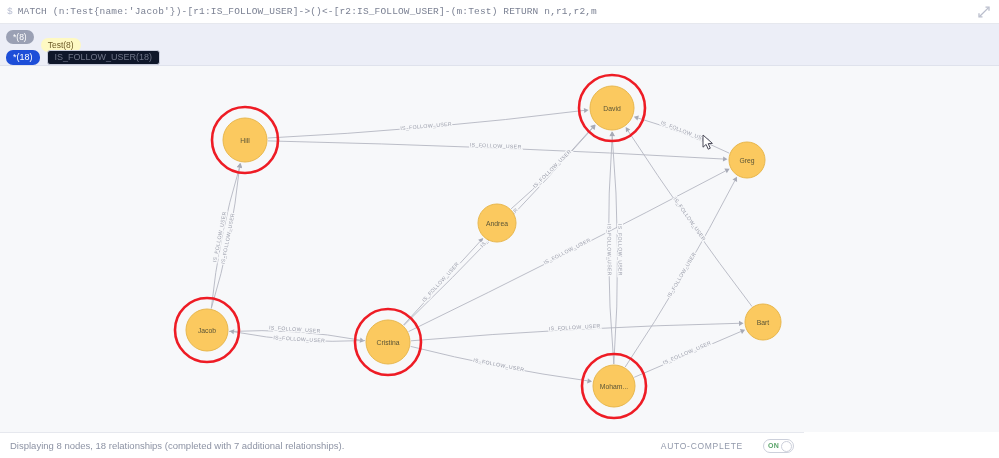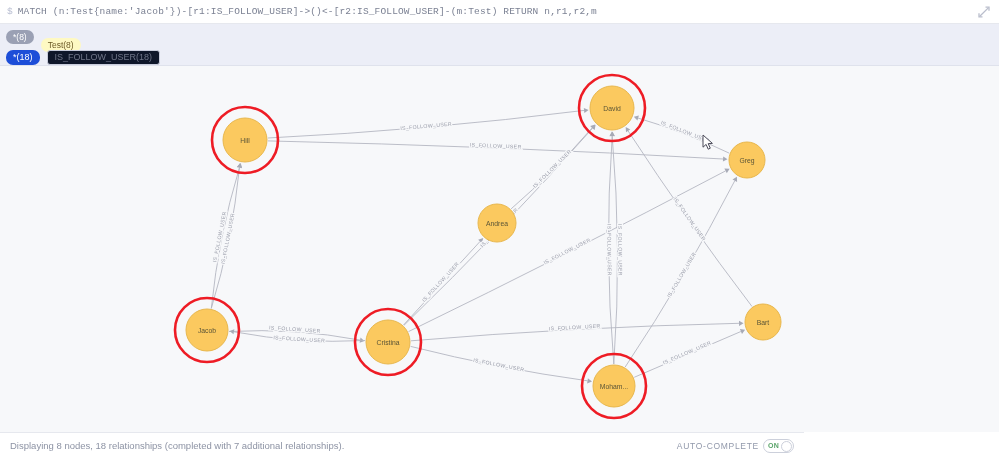--- a/index.html
+++ b/index.html
@@ -70,21 +70,21 @@
 
   
   .statusbar{
     position:absolute;left:0;top:432px;width:804px;height:26px;
     background:#ffffff;border-top:1px solid #e6e8ee;box-sizing:border-box;
     display:flex;align-items:center;justify-content:space-between;
     padding:0 10px 0 10px;
   }
   .status-text{font-size:9.5px;color:#8d93a4;}
   .autoc{display:flex;align-items:center;}
-  .autoc-label{font-size:8.5px;color:#9299ab;letter-spacing:0.7px;margin-right:4px;}
+  .autoc-label{font-size:8.5px;color:#9299ab;letter-spacing:0.7px;margin-right:20px;}
   .toggle{
     position:relative;width:31px;height:14px;border-radius:7px;
     background:#ffffff;border:1px solid #ccd0db;cursor:pointer;
     display:flex;align-items:center;box-sizing:border-box;
   }
   .toggle-text{
     font-size:7px;color:#5aa469;font-weight:bold;letter-spacing:0.3px;
     margin-left:4px;
   }
   .toggle-knob{

